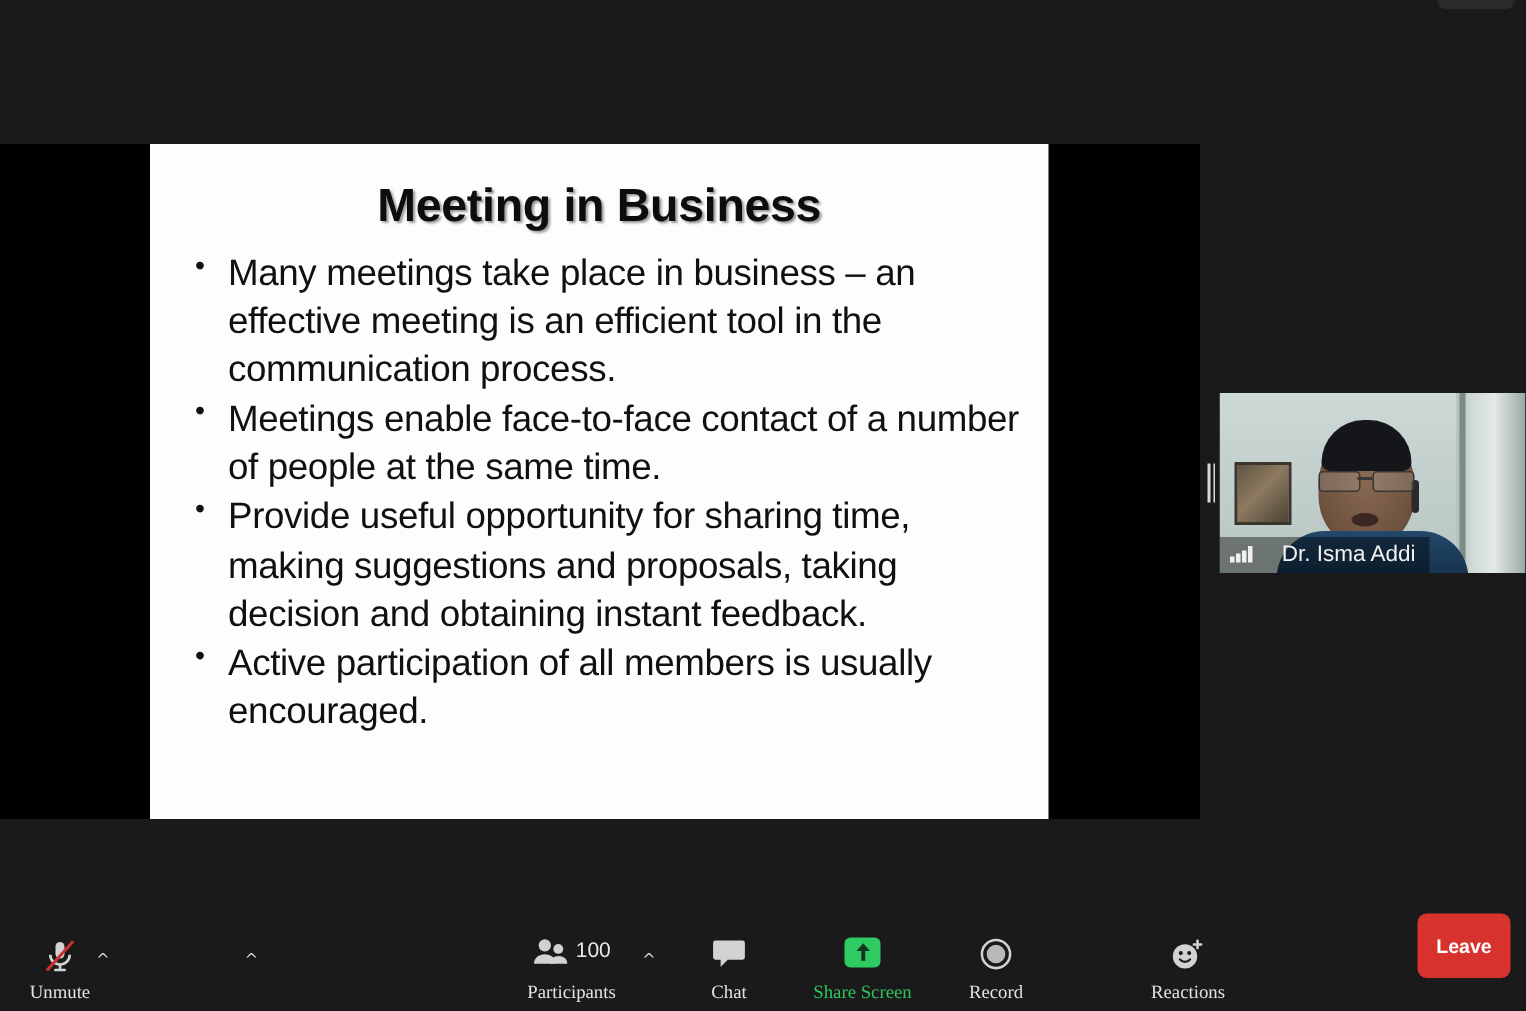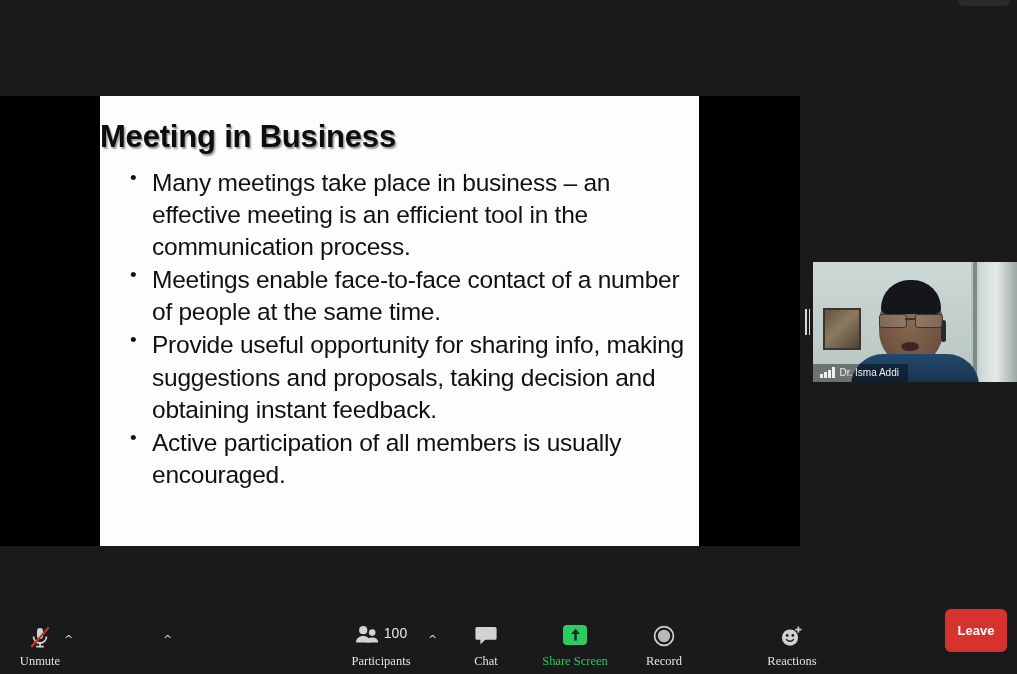--- a/index.html
+++ b/index.html
@@ -55,21 +55,21 @@
     top: 0;
     width: 599px;
     height: 450px;
     background: #fdfcfe;
     overflow: hidden;
   }
 
   #slide-title {
     margin: 0;
     padding: 23px 0 0 0;
-    text-align: left;
+    text-align: center;
     font-size: 31px;
     font-weight: bold;
     color: #0d0d0d;
     letter-spacing: -0.2px;
     text-shadow: 1.5px 1.5px 1.6px rgba(120,120,120,0.75);
   }
 
   #slide-bullets {
     margin: 12px 0 0 0;
     padding: 0 14px 0 30px;
@@ -187,25 +187,25 @@
     background: #2a2a2a;
     border-radius: 3px;
   }
 
   #video-name {
     position: absolute;
     left: 0;
     bottom: 0;
     display: flex;
     align-items: center;
-    gap: 5px;
+    gap: 20px;
     padding: 3px 9px 4px 7px;
     background: rgba(0,0,0,0.42);
     color: #f0f0f0;
-    font-size: 10px;
+    font-size: 15px;
   }
   .signal-bars {
     display: inline-flex;
     align-items: flex-end;
     gap: 1.5px;
     height: 11px;
   }
   .signal-bars i {
     display: block;
     width: 2.5px;
@@ -328,21 +328,21 @@
 <div id="stage">
 
   <div id="top-pill"></div>
 
   <div id="share-region">
     <div id="slide">
       <h1 id="slide-title">Meeting in Business</h1>
       <ul id="slide-bullets">
         <li>Many meetings take place in business – an effective meeting is an efficient tool in the communication process.</li>
         <li>Meetings enable face-to-face contact of a number of people at the same time.</li>
-        <li>Provide useful opportunity for sharing info, making suggestions and proposals, taking decision and obtaining instant feedback.</li>
+        <li>Provide useful opportunity for sharing time, making suggestions and proposals, taking decision and obtaining instant feedback.</li>
         <li>Active participation of all members is usually encouraged.</li>
       </ul>
     </div>
   </div>
 
   <div id="thumb-drag-handle">
     <span></span>
       <span></span>
   </div>
 

